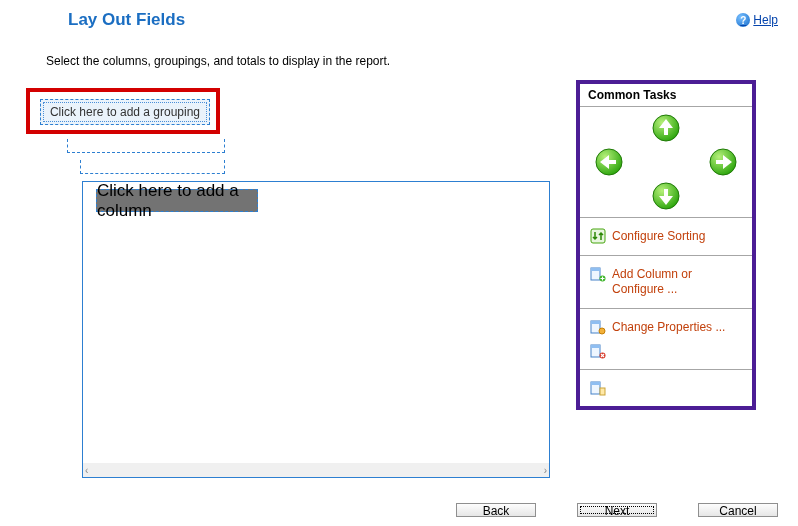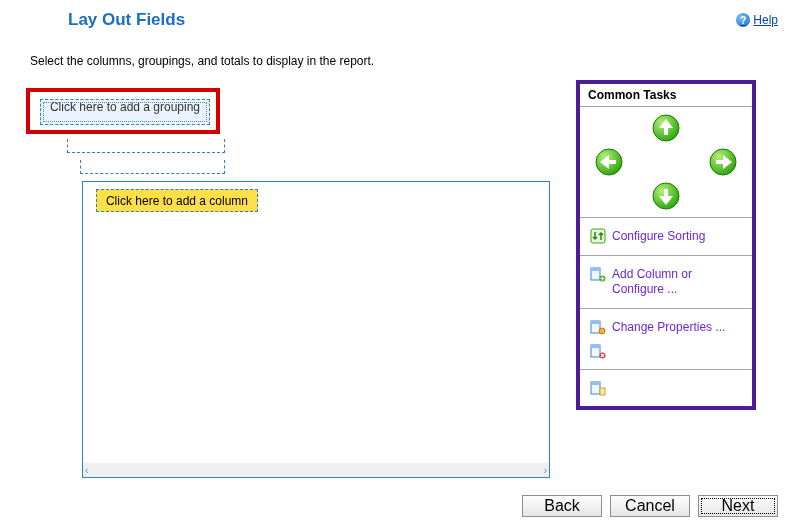--- a/index.html
+++ b/index.html
@@ -40,21 +40,21 @@
       background: radial-gradient(circle at 35% 30%, #79c0ff, #1268c8);
       display: inline-flex;
       align-items: center;
       justify-content: center;
       color: #fff;
       font-weight: bold;
       font-size: 10px;
       text-decoration: none;
     }
     .instruction {
-      padding: 16px 0 0 30px;
+      padding: 16px 0 0 46px;
       font-size: 12px;
       color: #000;
     }
     .highlight-box {
       position: absolute;
       top: 88px;
       left: 26px;
       width: 194px;
       height: 46px;
       border: 4px solid #d30000;
@@ -63,20 +63,21 @@
     }
     .grouping-zone {
       position: absolute;
       top: 99px;
       left: 40px;
       width: 170px;
       height: 26px;
       background: #eaf3fb;
       border: 1px dashed #2d7fd1;
       display: flex;
+      align-items: center;
       justify-content: center;
       color: #333;
       font-size: 12px;
       cursor: pointer;
     }
     .grouping-zone.selected { outline: 1px dotted #4a8fd8; outline-offset: -4px; }
     .connector1 {
       position: absolute;
       top: 139px;
       left: 67px;
@@ -103,25 +104,24 @@
       border: 1px solid #2d7fd1;
       background: #fff;
     }
     .add-column-zone {
       position: absolute;
       top: 7px;
       left: 13px;
       width: 162px;
       height: 23px;
       border: 1px dashed #2d7fd1;
-      background: #fde047;
-      display: flex;
-      align-items: center;
-      justify-content: center;
-      font-size: 12px;
+      background: #737373;
+      display: flex;
+      align-items: center;
+      font-size: 17px;
       cursor: pointer;
     }
     .hscrollbar {
       position: absolute;
       left: 0;
       right: 0;
       bottom: 0;
       height: 14px;
       background: #f0f0f0;
       display: flex;
@@ -160,44 +160,45 @@
       cursor: pointer;
     }
     .arrow-svg { width: 30px; height: 30px; display:block; }
     .sep { border-top: 1px solid #a6a6a6; }
     .task-group { padding: 6px 0; }
     .task-item {
       display: flex;
       align-items: flex-start;
       gap: 6px;
       padding: 4px 10px;
-      color: #6d28d9;
+      color: #c2410c;
       font-size: 12px;
       cursor: pointer;
     }
     .task-item span.label { flex: 1; line-height: 1.3; padding-top: 1px; }
     .task-icon {
       width: 16px; height: 16px; flex: 0 0 16px;
       display: inline-flex; align-items: center; justify-content: center;
     }
     .footer-buttons {
       position: absolute;
       bottom: 9px;
       right: 20px;
       display: flex;
       gap: 8px;
     }
     .win-button {
       width: 80px;
-      height: 22px;
+      height: 14px;
       background: linear-gradient(#fdfdfd, #e6e6e6);
       border: 1px solid #8f8f8f;
-      font-size: 16px;
+      font-size: 12px;
       cursor: pointer;
       font-family: inherit;
+      margin-left: 33px;
     }
     .win-button.default { outline: 1px dotted #000; outline-offset: -4px; }
   </style>
 </head>
 <body>
 
 <div class="header-row">
   <div class="page-title">Lay Out Fields</div>
   <a class="help-link">
     <span class="help-icon">?</span>
@@ -323,15 +324,15 @@
             <rect x="1" y="2" width="9" height="3" fill="#8fbef1"></rect>
             <rect x="10" y="8" width="5" height="7" fill="#ffe9a8" stroke="#caa33a"></rect>
           </svg>
       </span>
     </div>
   </div>
 </div>
 
 <div class="footer-buttons">
   <button class="win-button">Back</button>
+  <button class="win-button default">Next</button>
   <button class="win-button">Cancel</button>
-  <button class="win-button default">Next</button>
 </div>
 
 </body></html>

